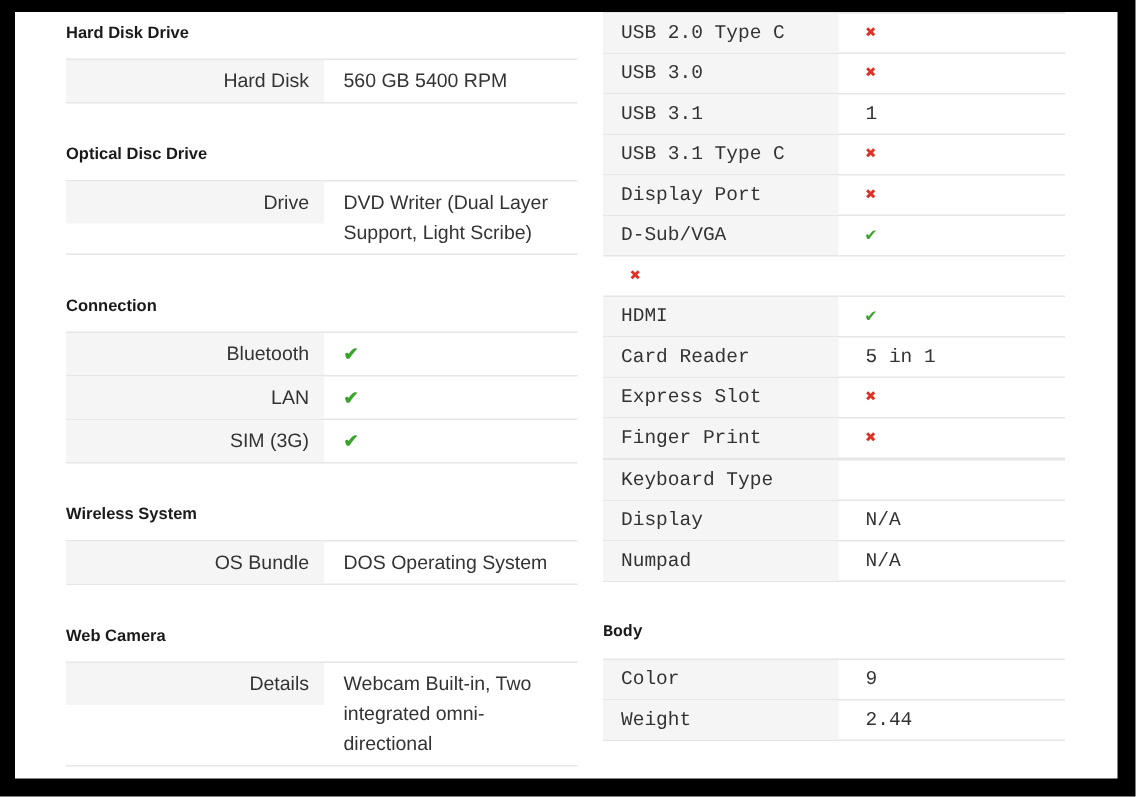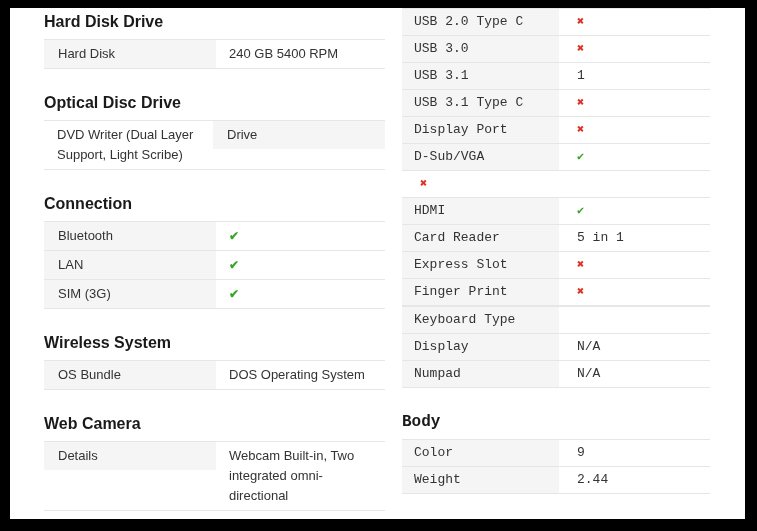--- a/index.html
+++ b/index.html
@@ -20,21 +20,21 @@
     position: absolute;
     left: 10px; top: 8px; right: 12px; bottom: 12px;
     background: #fff;
     overflow: hidden;
   }
   .col { position: absolute; top: 0; }
   .col-left  { left: 34px;  width: 341px; }
   .col-right { left: 392px; width: 308px; font-family: Liberation Mono, monospace; }
 
   .section-title {
-    font-size: 16px;
+    font-size: 11px;
     line-height: 18px;
     font-weight: bold;
     color: var(--heading-color);
     margin: 25px 0 8px 0;
   }
   .col-left .section-title:first-child { margin-top: 5px; }
 
   .spec-table { border-top: 1px solid var(--row-border); }
   .spec-row {
     display: flex;
@@ -49,48 +49,48 @@
   }
   .label-cell {
     background: var(--label-bg);
     flex: 0 0 auto;
   }
   .value-cell {
     flex: 1 1 auto;
     white-space: pre-line;
   }
   .col-left  .spec-row  { min-height: 28px; }
-  .col-left  .label-cell { width: 172px; padding: 4px 10px 4px 14px; min-height: 28px; }
+  .col-left  .label-cell { width: 172px; padding: 4px 10px 4px 14px; min-height: 28px; text-align: right; }
   .col-left  .value-cell { padding: 4px 6px 4px 13px; }
   .col-right .spec-row  { min-height: 26px; }
   .col-right .label-cell { width: 157px; padding: 3px 10px 3px 12px; min-height: 26px; }
   .col-right .value-cell { padding: 3px 6px 3px 18px; }
 
   .mark { font-size: 12px; font-weight: bold; line-height: 20px; }
   .mark.check { color: var(--check-color); }
   .mark.cross { color: var(--cross-color); }
 </style>
 </head>
 <body style="--check-color: #3aa32a; --cross-color: #dd3226; --label-bg: #f5f5f5; --row-border: #e6e6e6; --heading-color: #1a1a1a; --text-color: #333333;">
 
 <div class="page">
   <div class="col col-left" id="col-left">
       <div class="section-title">Hard Disk Drive</div>
       <div class="spec-table">
         <div class="spec-row">
           <div class="cell label-cell">Hard Disk</div>
-          <div class="cell value-cell">240 GB 5400 RPM</div>
+          <div class="cell value-cell">560 GB 5400 RPM</div>
         </div>
       </div>
       <div class="section-title">Optical Disc Drive</div>
       <div class="spec-table">
         <div class="spec-row">
+          <div class="cell label-cell">Drive</div>
           <div class="cell value-cell">DVD Writer (Dual Layer
 Support, Light Scribe)</div>
-          <div class="cell label-cell">Drive</div>
         </div>
       </div>
       <div class="section-title">Connection</div>
       <div class="spec-table">
         <div class="spec-row">
           <div class="cell label-cell">Bluetooth</div>
           <div class="cell value-cell"><span class="mark check">✔</span></div>
         </div>
         <div class="spec-row">
           <div class="cell label-cell">LAN</div>

